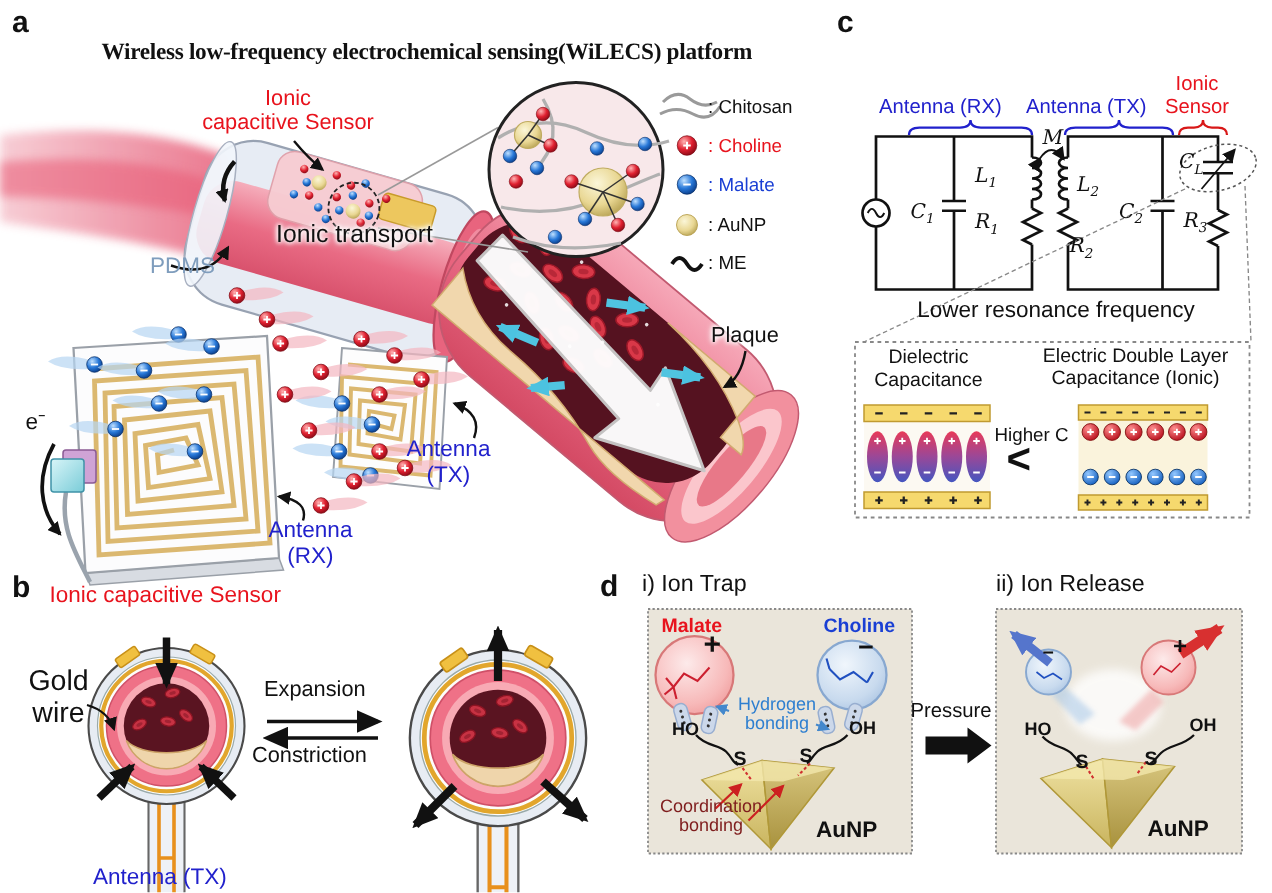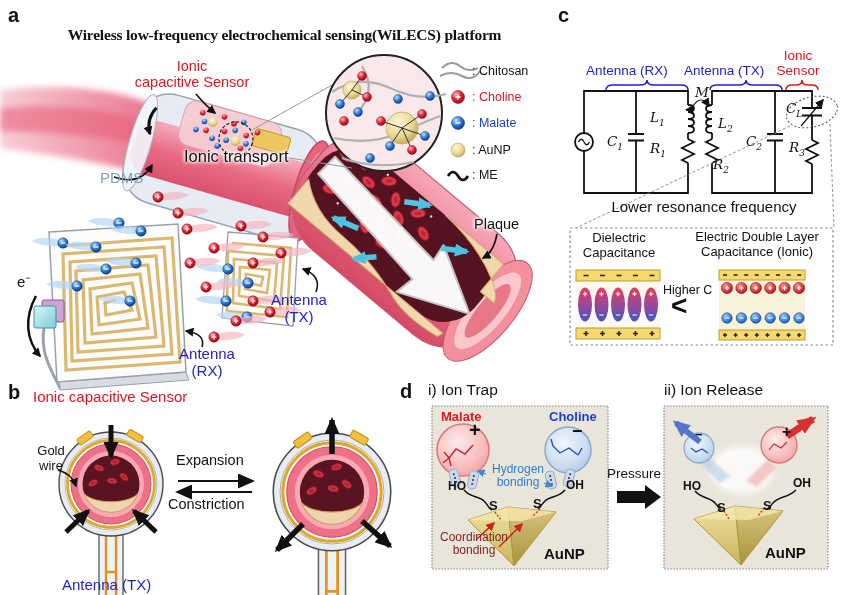--- a/index.html
+++ b/index.html
@@ -564,21 +564,21 @@
 (TX)</div>
 <div class="t nw glow" style="left:474px;top:216px;font-size:14.5px">Plaque</div>
 <div class="t nw" style="left:472px;top:64px;font-size:12.5px">: Chitosan</div>
 <div class="t nw red" style="left:472px;top:90px;font-size:12.5px">: Choline</div>
 <div class="t nw dblue" style="left:472px;top:116px;font-size:12.5px">: Malate</div>
 <div class="t nw" style="left:472px;top:143px;font-size:12.5px">: AuNP</div>
 <div class="t nw" style="left:472px;top:168px;font-size:12.5px">: ME</div>
 
 <div class="t panel nw" style="left:8px;top:381px">b</div>
 <div class="t red nw" style="left:33px;top:389px;font-size:15px">Ionic capacitive Sensor</div>
-<div class="t ctr" style="left:26px;top:444px;width:50px;font-size:13px">Gold
+<div class="t ctr" style="left:14px;top:444px;width:50px;font-size:19px">Gold
 wire</div>
 <div class="t nw" style="left:176px;top:452px;font-size:14.5px">Expansion</div>
 <div class="t nw" style="left:168px;top:496px;font-size:14.5px">Constriction</div>
 <div class="t blue nw" style="left:62px;top:577px;font-size:15px">Antenna (TX)</div>
 
 <div class="t panel nw" style="left:558px;top:4px">c</div>
 <div class="t red ctr" style="left:770px;top:48px;width:56px;font-size:13.5px">Ionic
 Sensor</div>
 <div class="t blue nw" style="left:586px;top:63px;font-size:13.5px">Antenna (RX)</div>
 <div class="t blue nw" style="left:684px;top:63px;font-size:13.5px">Antenna (TX)</div>

